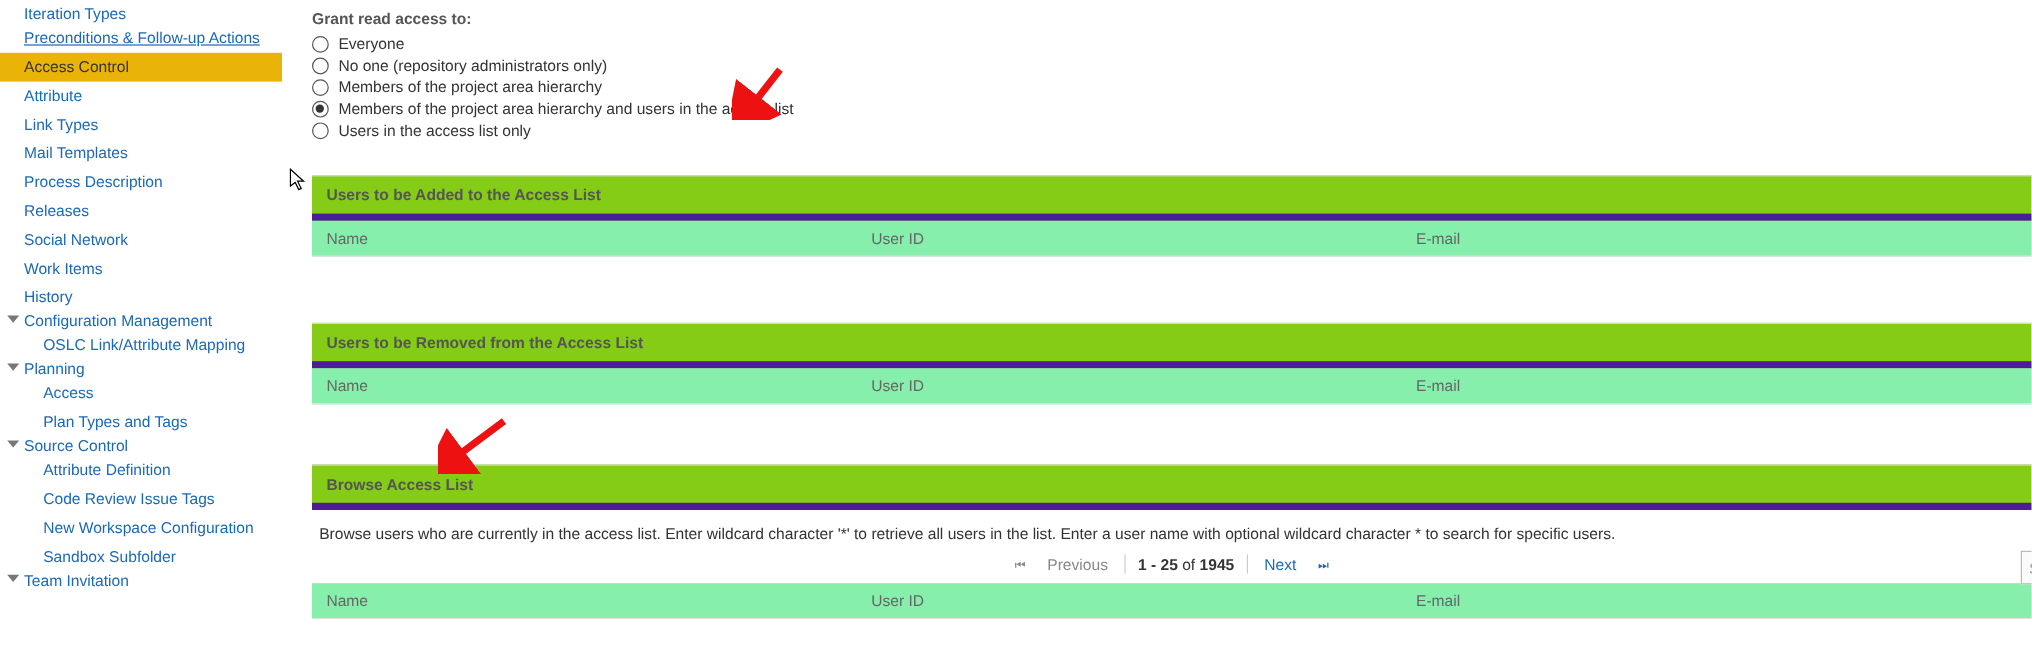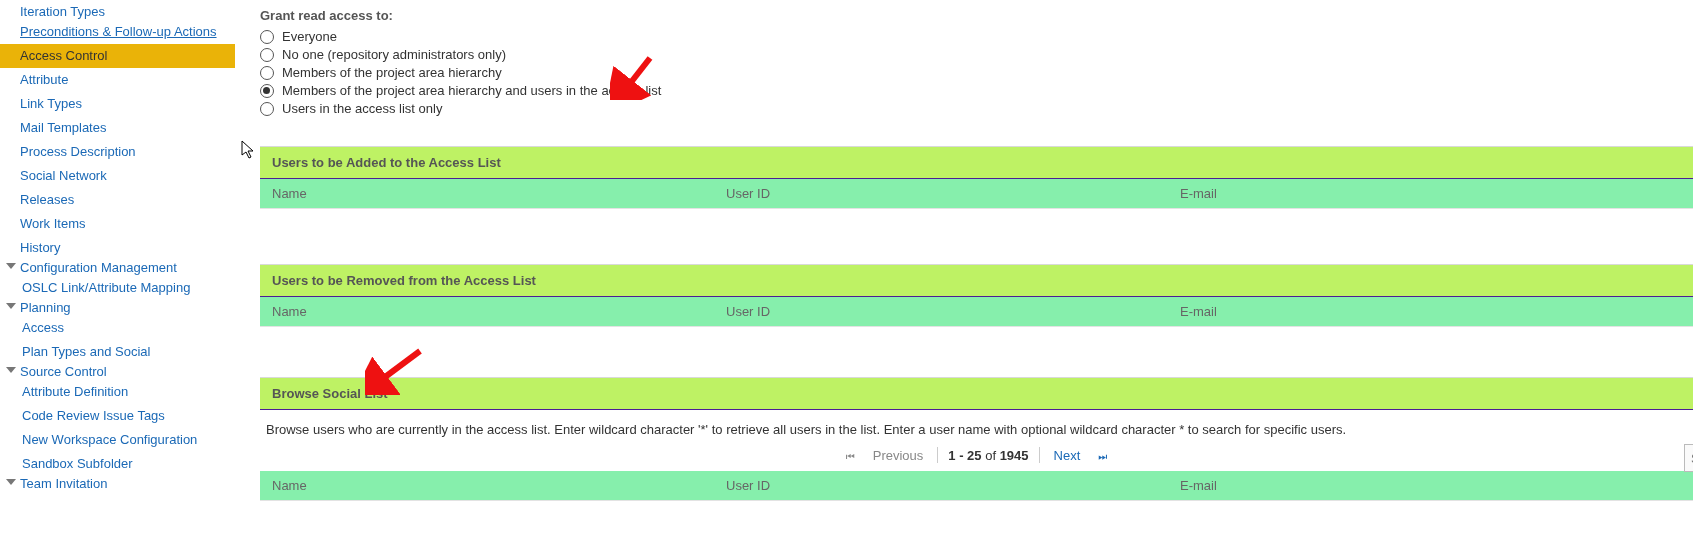--- a/index.html
+++ b/index.html
@@ -26,21 +26,21 @@
     padding: 4px 6px 4px 20px;
     color: #1b69b6;
     cursor: pointer;
     line-height: 16px;
   }
   .nav-item.selected {
     background: #eab308;
     color: #333;
     cursor: default;
   }
-  .nav-item.sub { padding-left: 22px; }
+  .nav-item.sub { padding-left: 36px; }
   .nav-group {
     position: relative;
     padding: 4px 6px 4px 20px;
     color: #1b69b6;
     cursor: pointer;
     line-height: 16px;
   }
   .nav-group .tw {
     position: absolute;
     left: 6px;
@@ -88,23 +88,23 @@
     left: 2px; top: 2px;
     width: 7px; height: 7px;
     background: #333;
     border-radius: 50%;
   }
 
   .grid-section {
     margin-top: 30px;
   }
   .grid-title {
-    background: #bef264;
+    background: #84cc16;
     border-top: 1px solid #d9d9d9;
-    border-bottom: 1px solid #4c1d95;
+    border-bottom: 6px solid #4c1d95;
     padding: 8px 12px;
     font-weight: bold;
     color: #555;
   }
   .grid-header {
     display: flex;
     border-bottom: 1px solid #e3e3e3;
     background: #86efac;
   }
   .grid-header .col {
@@ -175,31 +175,31 @@
 <div class="layout">
 
   <div class="sidebar">
     <span class="nav-item">Iteration Types</span>
     <span class="nav-item truncated">Preconditions &amp; Follow-up Actions</span>
     <span class="nav-item selected">Access Control</span>
     <span class="nav-item">Attribute</span>
     <span class="nav-item">Link Types</span>
     <span class="nav-item">Mail Templates</span>
     <span class="nav-item">Process Description</span>
+    <span class="nav-item">Releases</span>
     <span class="nav-item">Social Network</span>
-    <span class="nav-item">Releases</span>
     <span class="nav-item">Work Items</span>
     <span class="nav-item">History</span>
 
     <span class="nav-group"><span class="tw"></span><span>Configuration Management</span></span>
     <span class="nav-item sub">OSLC Link/Attribute Mapping</span>
 
     <span class="nav-group"><span class="tw"></span><span>Planning</span></span>
     <span class="nav-item sub">Access</span>
-    <span class="nav-item sub">Plan Types and Social</span>
+    <span class="nav-item sub">Plan Types and Tags</span>
 
     <span class="nav-group"><span class="tw"></span><span>Source Control</span></span>
     <span class="nav-item sub">Attribute Definition</span>
     <span class="nav-item sub">Code Review Issue Tags</span>
     <span class="nav-item sub">New Workspace Configuration</span>
     <span class="nav-item sub">Sandbox Subfolder</span>
 
     <span class="nav-group"><span class="tw"></span><span>Team Invitation</span></span>
   </div>
 
@@ -264,21 +264,21 @@
 
       <svg class="arrow-annot" style="left:130px; top:345px;" width="65" height="50">
         <defs>
             <marker id="ah2" markerWidth="8" markerHeight="8" refX="2" refY="4" orient="auto">
               <path d="M0,0 L8,4 L0,8 Z" fill="#e11"></path>
             </marker>
           </defs>
         <line x1="55" y1="6" x2="12" y2="38" stroke="#e11" stroke-width="6" marker-end="url(#ah2)"></line>
       </svg>
 
-      <div class="grid-title">Browse Social List</div>
+      <div class="grid-title">Browse Access List</div>
       <div class="browse-desc">Browse users who are currently in the access list. Enter wildcard character '*' to retrieve all users in the list. Enter a user name with optional wildcard character * to search for specific users.</div>
 
       <div class="pager">
         <span class="nav-btn"><span class="arrow-icon">⏮</span></span>
         <span class="nav-btn">Previous</span>
         <span class="sep"></span>
         <span class="range">
           <b>1 - 25</b><span> of </span><b>1945</b>
         </span>
         <span class="sep"></span>

